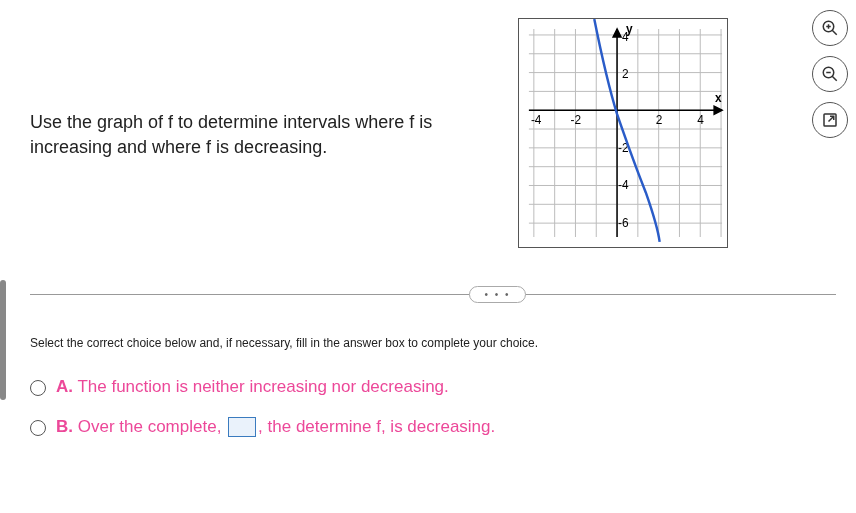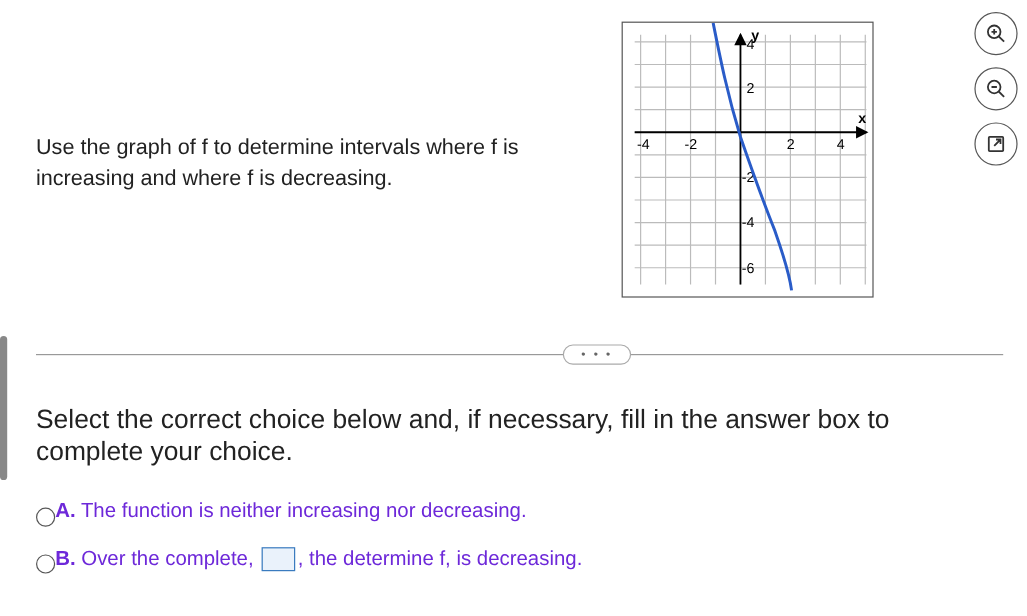--- a/index.html
+++ b/index.html
@@ -80,32 +80,33 @@
       border: 1px solid #aaa;
       border-radius: 12px;
       padding: 2px 14px;
       font-size: 10px;
       color: #666;
       letter-spacing: 2px;
       cursor: pointer;
     }
     .instruction {
       margin-top: 30px;
-      font-size: 22px;
+      font-size: 12px;
       color: #222;
     }
     .choices {
       margin-top: 24px;
     }
     .choice {
       display: flex;
-      align-items: flex-end;
+      align-items: center;
+      gap: 10px;
       margin-bottom: 14px;
       font-size: 17px;
-      color: #6d28d9;
+      color: #ec4899;
     }
     .choice-label { font-weight: bold; }
     .radio {
       width: 16px; height: 16px;
       border: 1.5px solid #555;
       border-radius: 50%;
       flex-shrink: 0;
       margin-top: 3px;
       cursor: pointer;
     }

